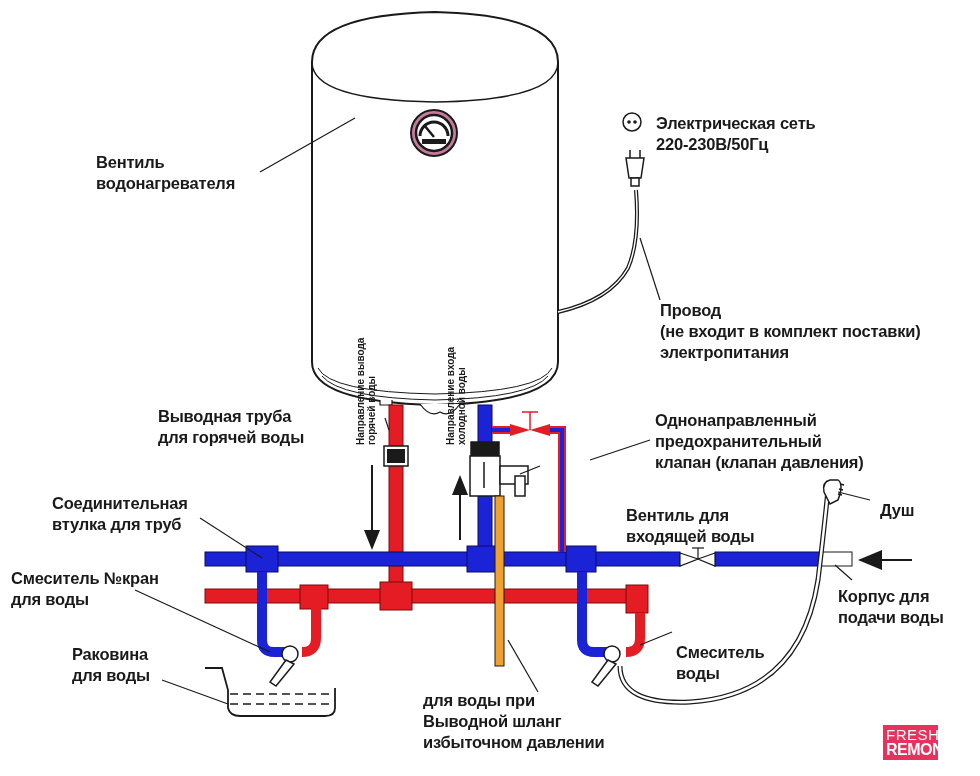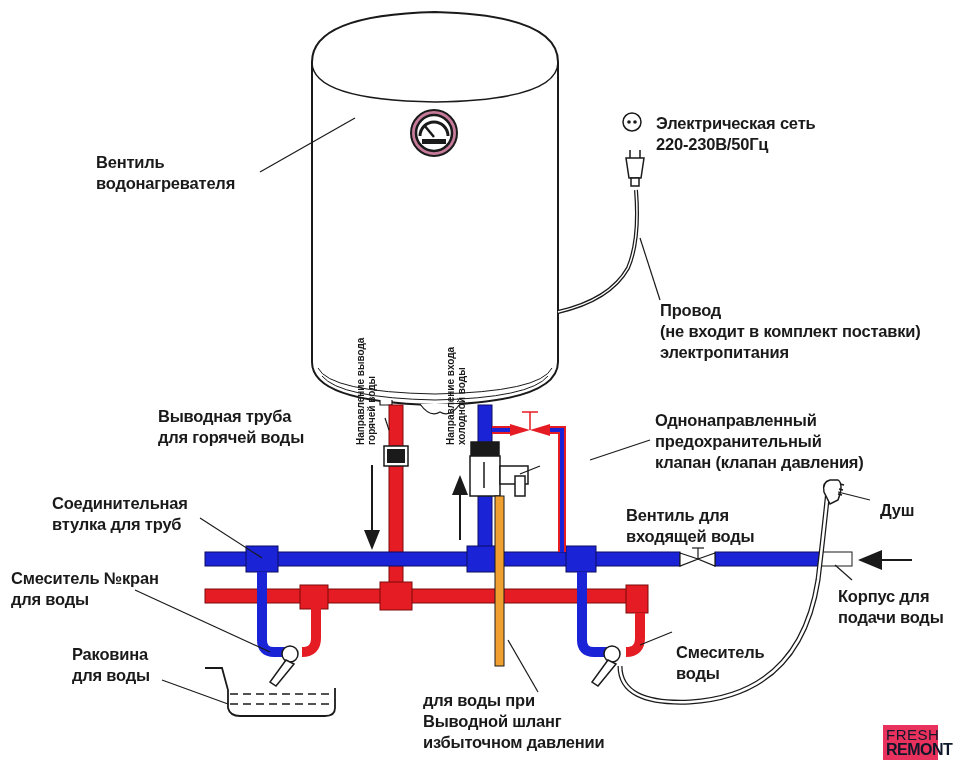--- a/index.html
+++ b/index.html
@@ -1,20 +1,20 @@
 <!DOCTYPE html>
 <html><head>
 <meta charset="utf-8">
 <style>
   html,body{margin:0;padding:0;background:#fff;}
   #stage{position:relative;width:980px;height:776px;overflow:hidden;background:#fff;font-family:"Liberation Sans",sans-serif;color:#111;}
   svg{position:absolute;left:0;top:0;}
   .lbl{position:absolute;font-size:16.5px;line-height:21px;font-weight:bold;color:#1a1a1a;white-space:nowrap;letter-spacing:-0.2px;}
   .vlbl{position:absolute;font-size:10px;line-height:11px;font-weight:bold;color:#1a1a1a;white-space:nowrap;transform-origin:left top;}
-  .logo{position:absolute;left:883px;top:725px;width:55px;height:35px;background:#e8315c;color:#0f172a;font-family:"Liberation Sans",sans-serif;line-height:15px;padding:2px 3px;box-sizing:border-box;}
+  .logo{position:absolute;left:883px;top:725px;width:55px;height:35px;background:#e8315c;color:#ffffff;font-family:"Liberation Sans",sans-serif;line-height:15px;padding:2px 3px;box-sizing:border-box;}
   .logo .l1{font-size:15px;font-weight:normal;letter-spacing:0.5px;display:block;}
   .logo .l2{font-size:16px;font-weight:bold;letter-spacing:-0.5px;display:block;}
 </style>
 </head>
 <body>
 
 <div id="stage">
 
 <svg width="980" height="776" viewBox="0 0 980 776">
 

